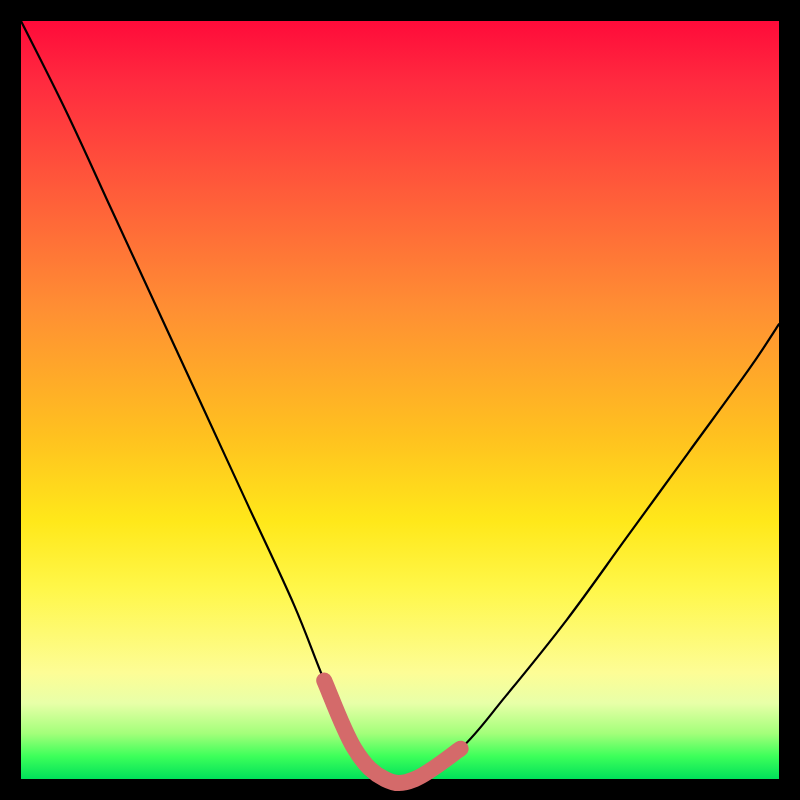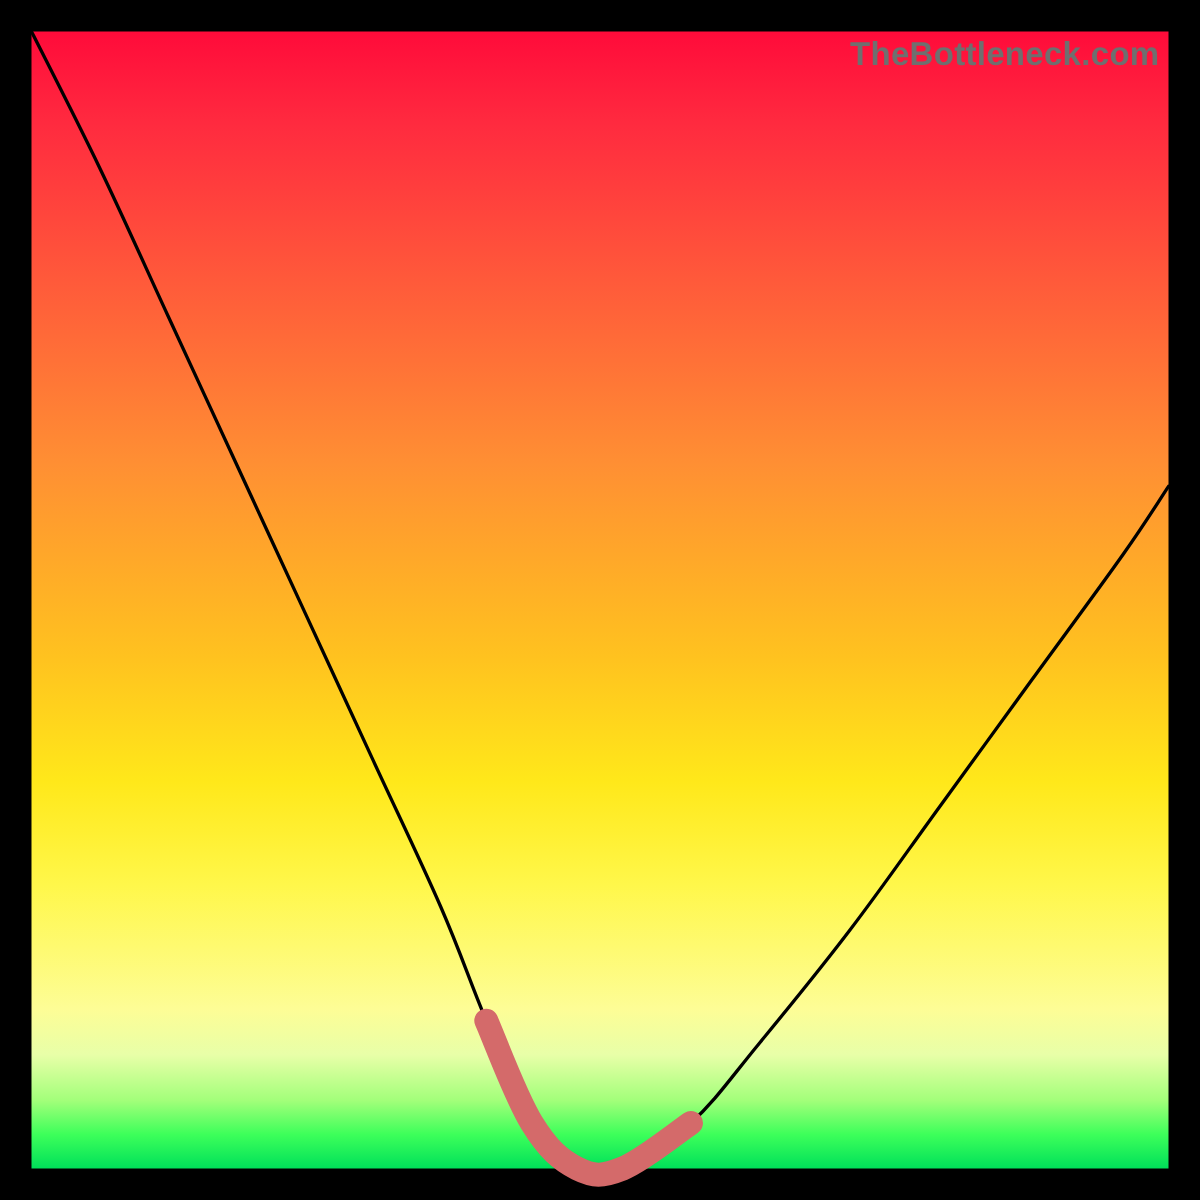--- a/index.html
+++ b/index.html
@@ -58,20 +58,19 @@
     height: 758px;
     overflow: visible;
   }
 </style>
 </head>
 <body>
 
 <div class="frame">
   <div class="plot-area">
 
-    <div class="watermark">TheBottleneck.com</div>
 
     <svg class="curves" viewBox="0 0 758 758" preserveAspectRatio="none">
       <path d="M 0,0 C 8.186399999999999,16.372800000000005 29.1072,56.85000000000004 45.48,90.96000000000004 C 61.852799999999995,125.07000000000004 74.5872,154.0256 90.96,189.5 C 107.33279999999999,224.9744 120.0672,252.56560000000002 136.44,288.04 C 152.81279999999998,323.5144 165.54719999999998,351.1056 181.92,386.58 C 198.2928,422.0544 211.0272,449.6456 227.4,485.12 C 243.77280000000002,520.5944 259.236,552.2787999999999 272.88,583.66 C 286.524,615.0412 292.2848,633.5364000000001 303.2,659.46 C 314.11519999999996,685.3836 322.6048,709.9427999999999 333.52,727.68 C 344.43519999999995,745.4172 352.92479999999995,752.5424 363.84,758 C 374.7552,763.4576 380.516,763.4576 394.16,758 C 407.80400000000003,752.5424 423.2672,742.6884 439.64,727.68 C 456.01279999999997,712.6715999999999 466.0184,697.8148 485.12,674.62 C 504.2216,651.4252 523.9296,627.4723999999999 545.76,598.8199999999999 C 567.5903999999999,570.1676 584.5696,545.4568 606.4,515.44 C 628.2303999999999,485.42320000000007 645.2096,462.07680000000005 667.04,432.06 C 688.8703999999999,402.04319999999996 711.3072,371.87479999999994 727.68,348.67999999999995 C 744.0527999999999,325.48519999999996 752.5424,311.3864 758,303.2" fill="none" stroke="#000000" stroke-width="2.2" stroke-linecap="round" stroke-linejoin="round"></path>
       <path d="M 303.2,659.46 C 308.6576,671.7396 322.6048,709.9427999999999 333.52,727.68 C 344.43519999999995,745.4172 352.92479999999995,752.5424 363.84,758 C 374.7552,763.4576 380.516,763.4576 394.16,758 C 407.80400000000003,752.5424 431.4536,733.1375999999999 439.64,727.68" fill="none" stroke="#d46a6a" stroke-width="16" stroke-linecap="round" stroke-linejoin="round"></path>
     </svg>
   </div>
 </div>
 
 </body></html>

